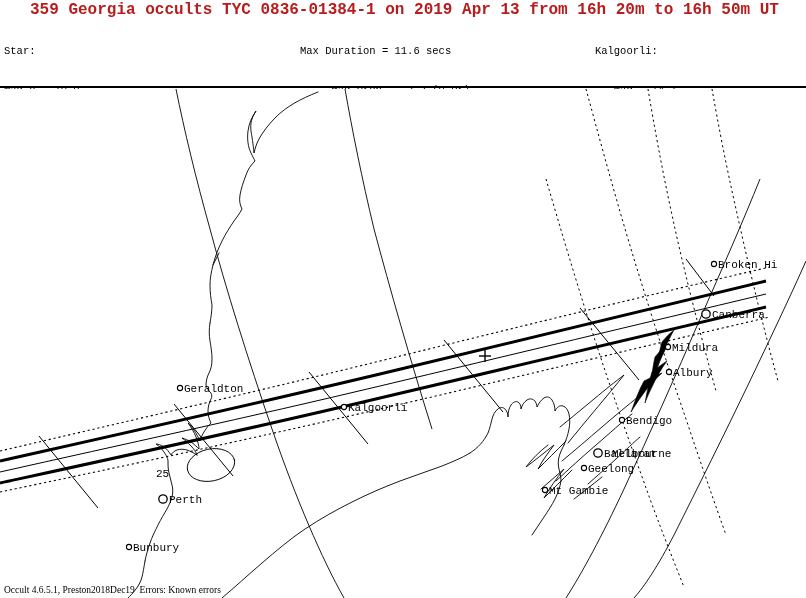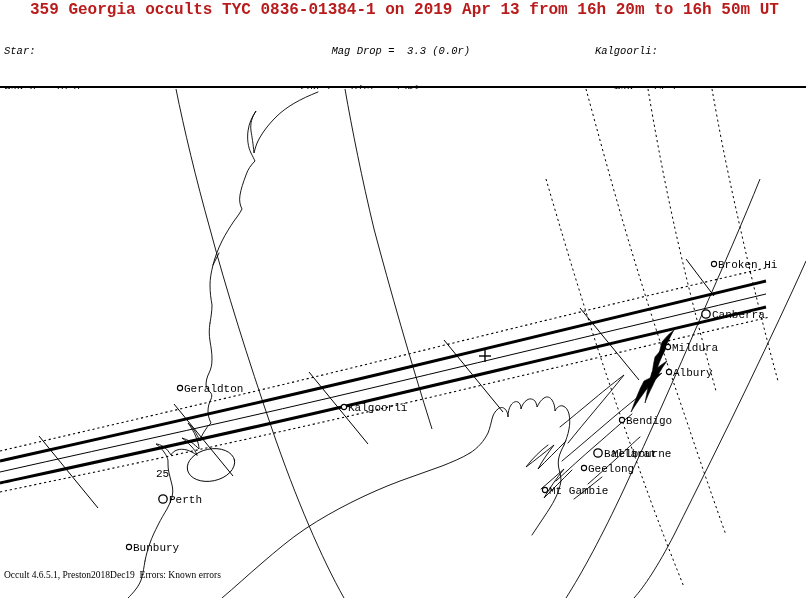--- a/index.html
+++ b/index.html
@@ -44,21 +44,21 @@
     top: 19px;
     font-size: 10.5px;
     line-height: 13px;
     color: #000;
     white-space: pre;
     font-family: "Liberation Mono", "DejaVu Sans Mono", monospace;
   }
   #col-star  { left: 4px;   text-align: left; }
   #col-mid   { left: 300px; text-align: left; }
   #col-ast   { left: 576px; text-align: left; }
-  .hline { white-space: pre; font-style: italic; }
+  .hline { white-space: pre; }
 
   
   #rule {
     position: absolute;
     left: 0; top: 86px;
     width: 806px;
     height: 4px;
   }
   #rule .r1 { position:absolute; left:0; top:0; width:806px; height:1.6px; background:#000; }
   #rule .r2 { position:absolute; left:0; top:2.6px; width:806px; height:1.6px; background:#000; }
@@ -94,21 +94,21 @@
     font-family: "Liberation Mono", "DejaVu Sans Mono", monospace;
     font-size: 11px;
     fill: #000;
   }
   .cross { stroke:#000; stroke-width:1.4; fill:none; }
 
   
   #footer {
     position: absolute;
     left: 4px;
-    bottom: 18px;
+    bottom: 3px;
     font-family: "Liberation Serif", "DejaVu Serif", serif;
     font-size: 9.5px;
     color: #000;
     white-space: pre;
   }
 </style>
 </head>
 <body>
 
 <div id="app">
@@ -120,20 +120,21 @@
     <div class="hcol" id="col-star">
       <div class="hline">Star:</div>
       <div class="hline">Mag V = 10.9</div>
       <div class="hline"> RA = 10 11 54.7787  (J2000)</div>
       <div class="hline">Dec =  14 34 28.742    ...</div>
       <div class="hline">[of Date: 10 12 57,  14 28 45]</div>
       <div class="hline">  Prediction of 2018 Dec 19.0</div>
     </div>
 
     <div class="hcol" id="col-mid">
+      <div class="hline">Max Duration = 11.6 secs</div>
       <div class="hline">     Mag Drop =  3.3 (0.0r)</div>
       <div class="hline">Sun :   Dist = 126°</div>
       <div class="hline">Moon:   Dist =  25°</div>
       <div class="hline">     :  illum = 60 %</div>
       <div class="hline">E 0.017"x 0.012" in PA 117</div>
     </div>
 
     <div class="hcol" id="col-ast">
       <div class="hline">   Kalgoorli:</div>
       <div class="hline">      Mag = 14.1</div>

